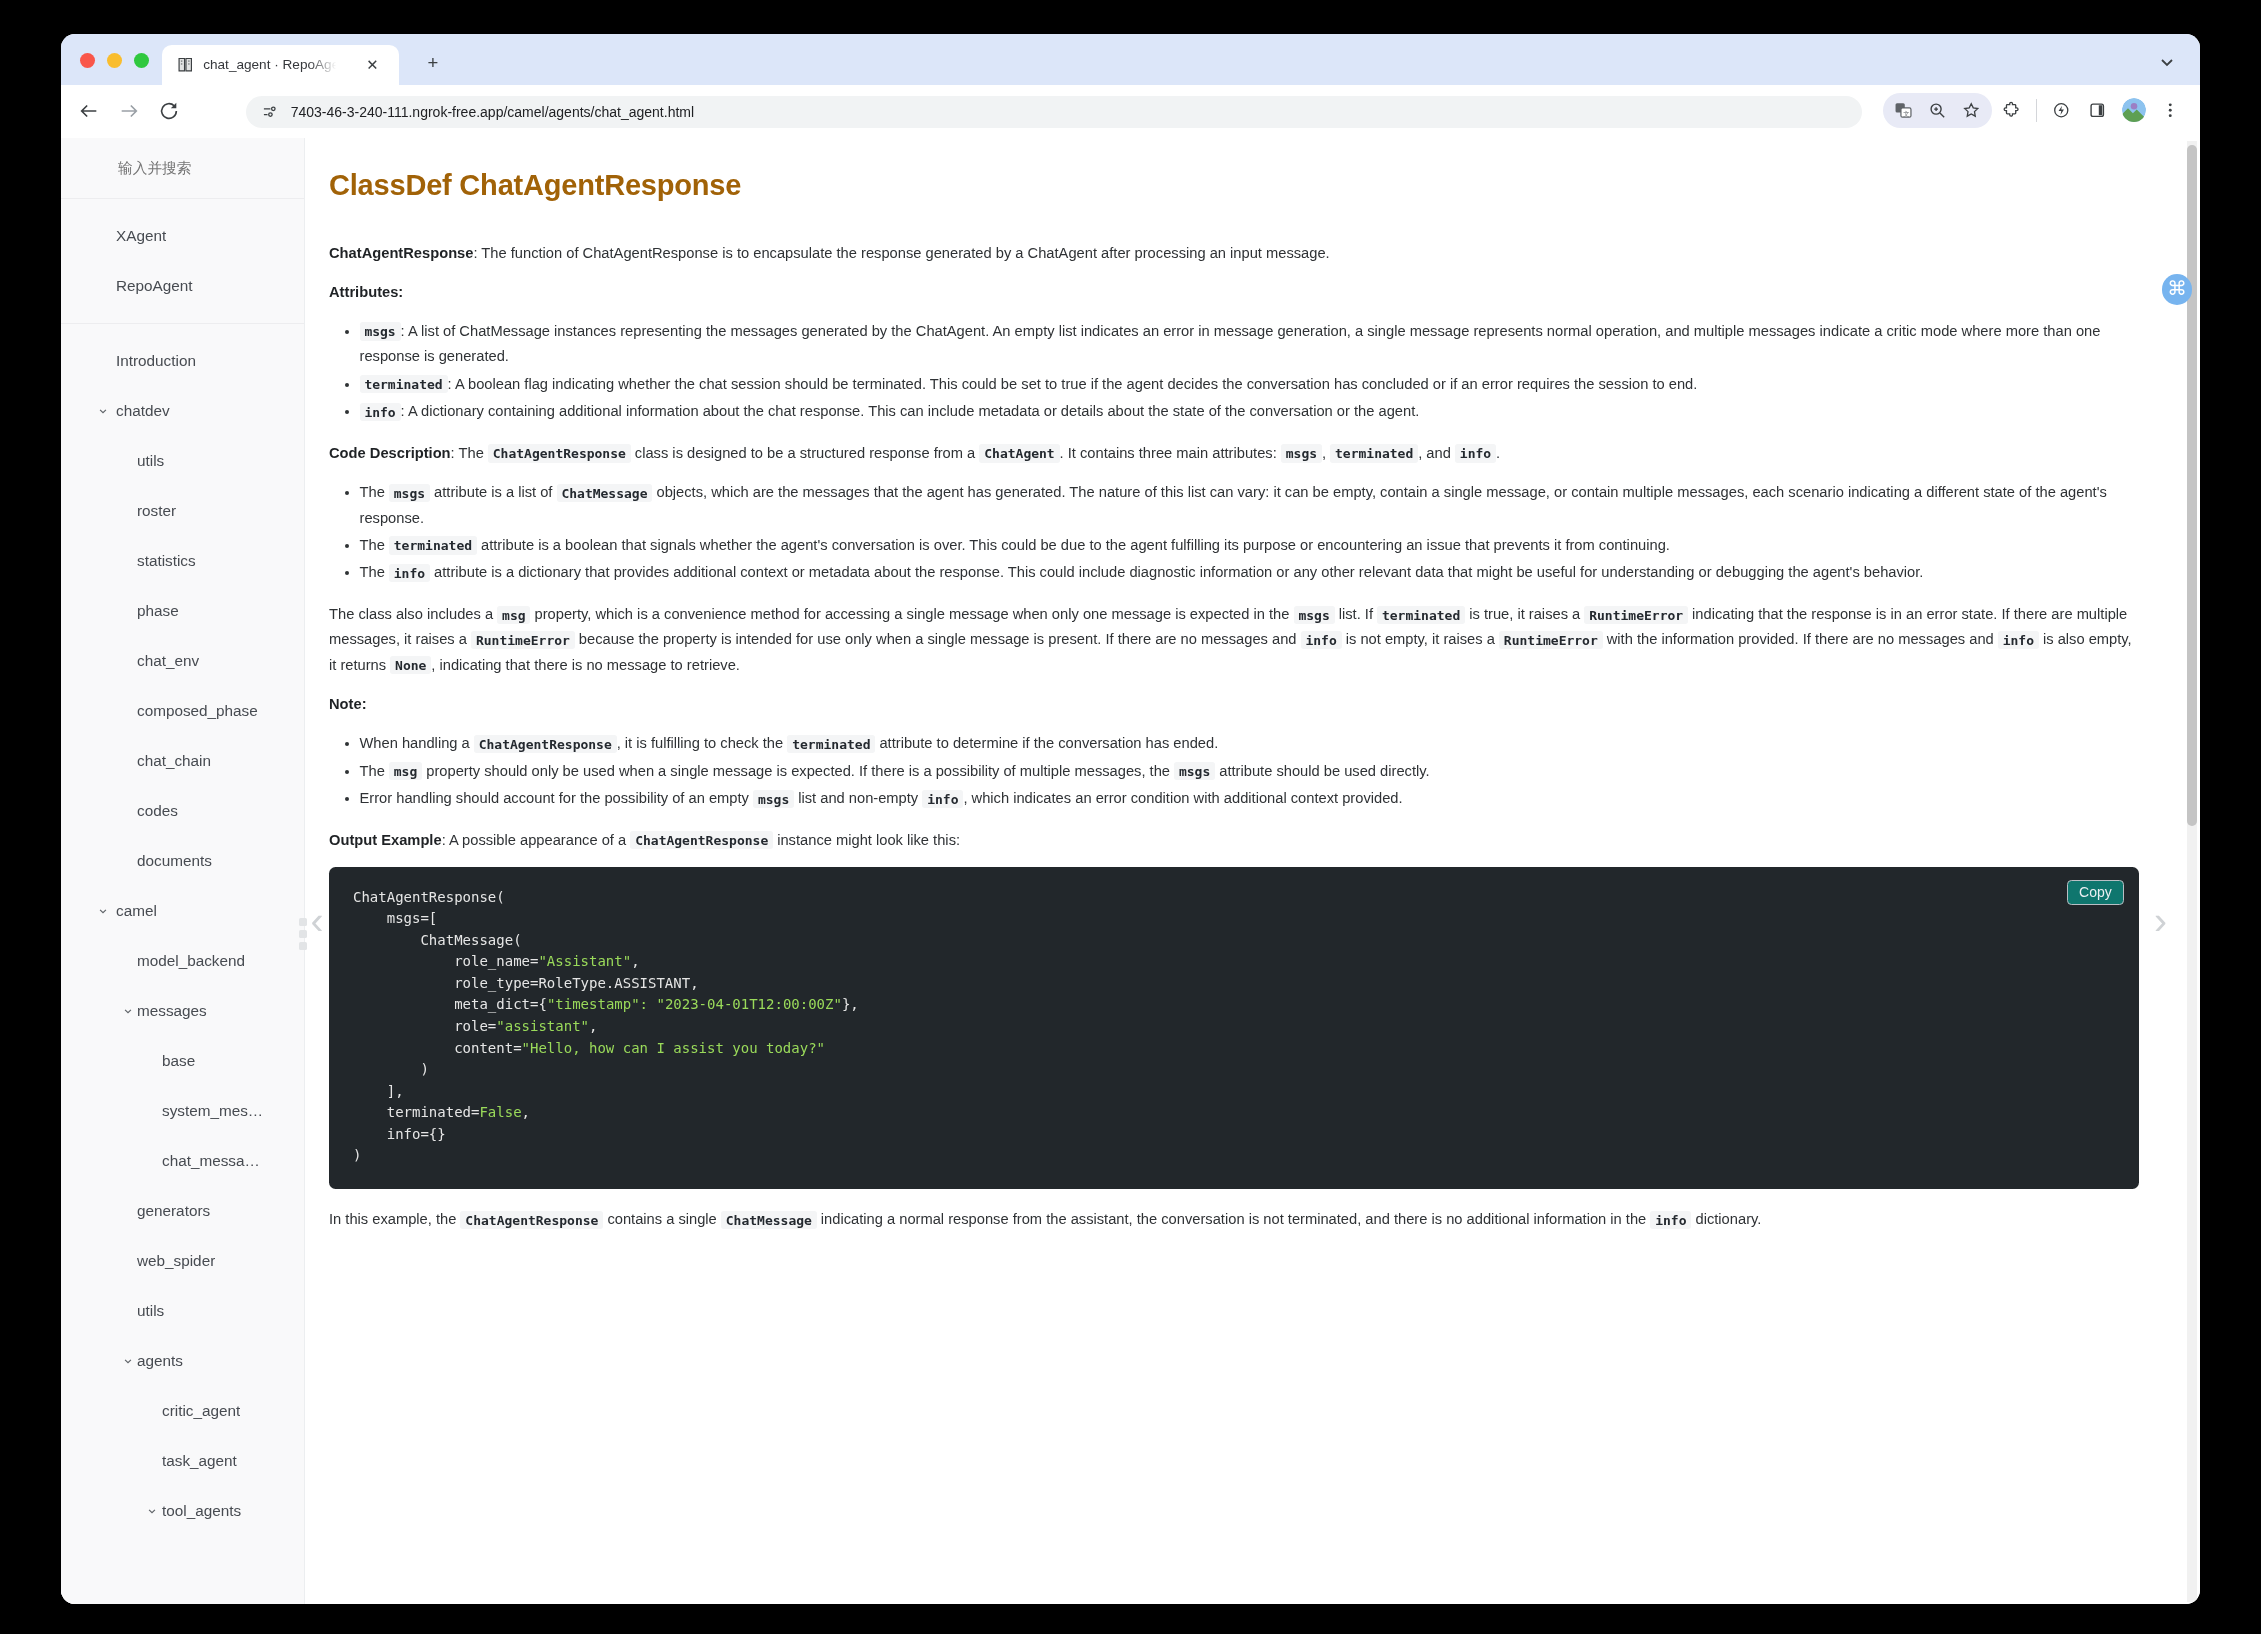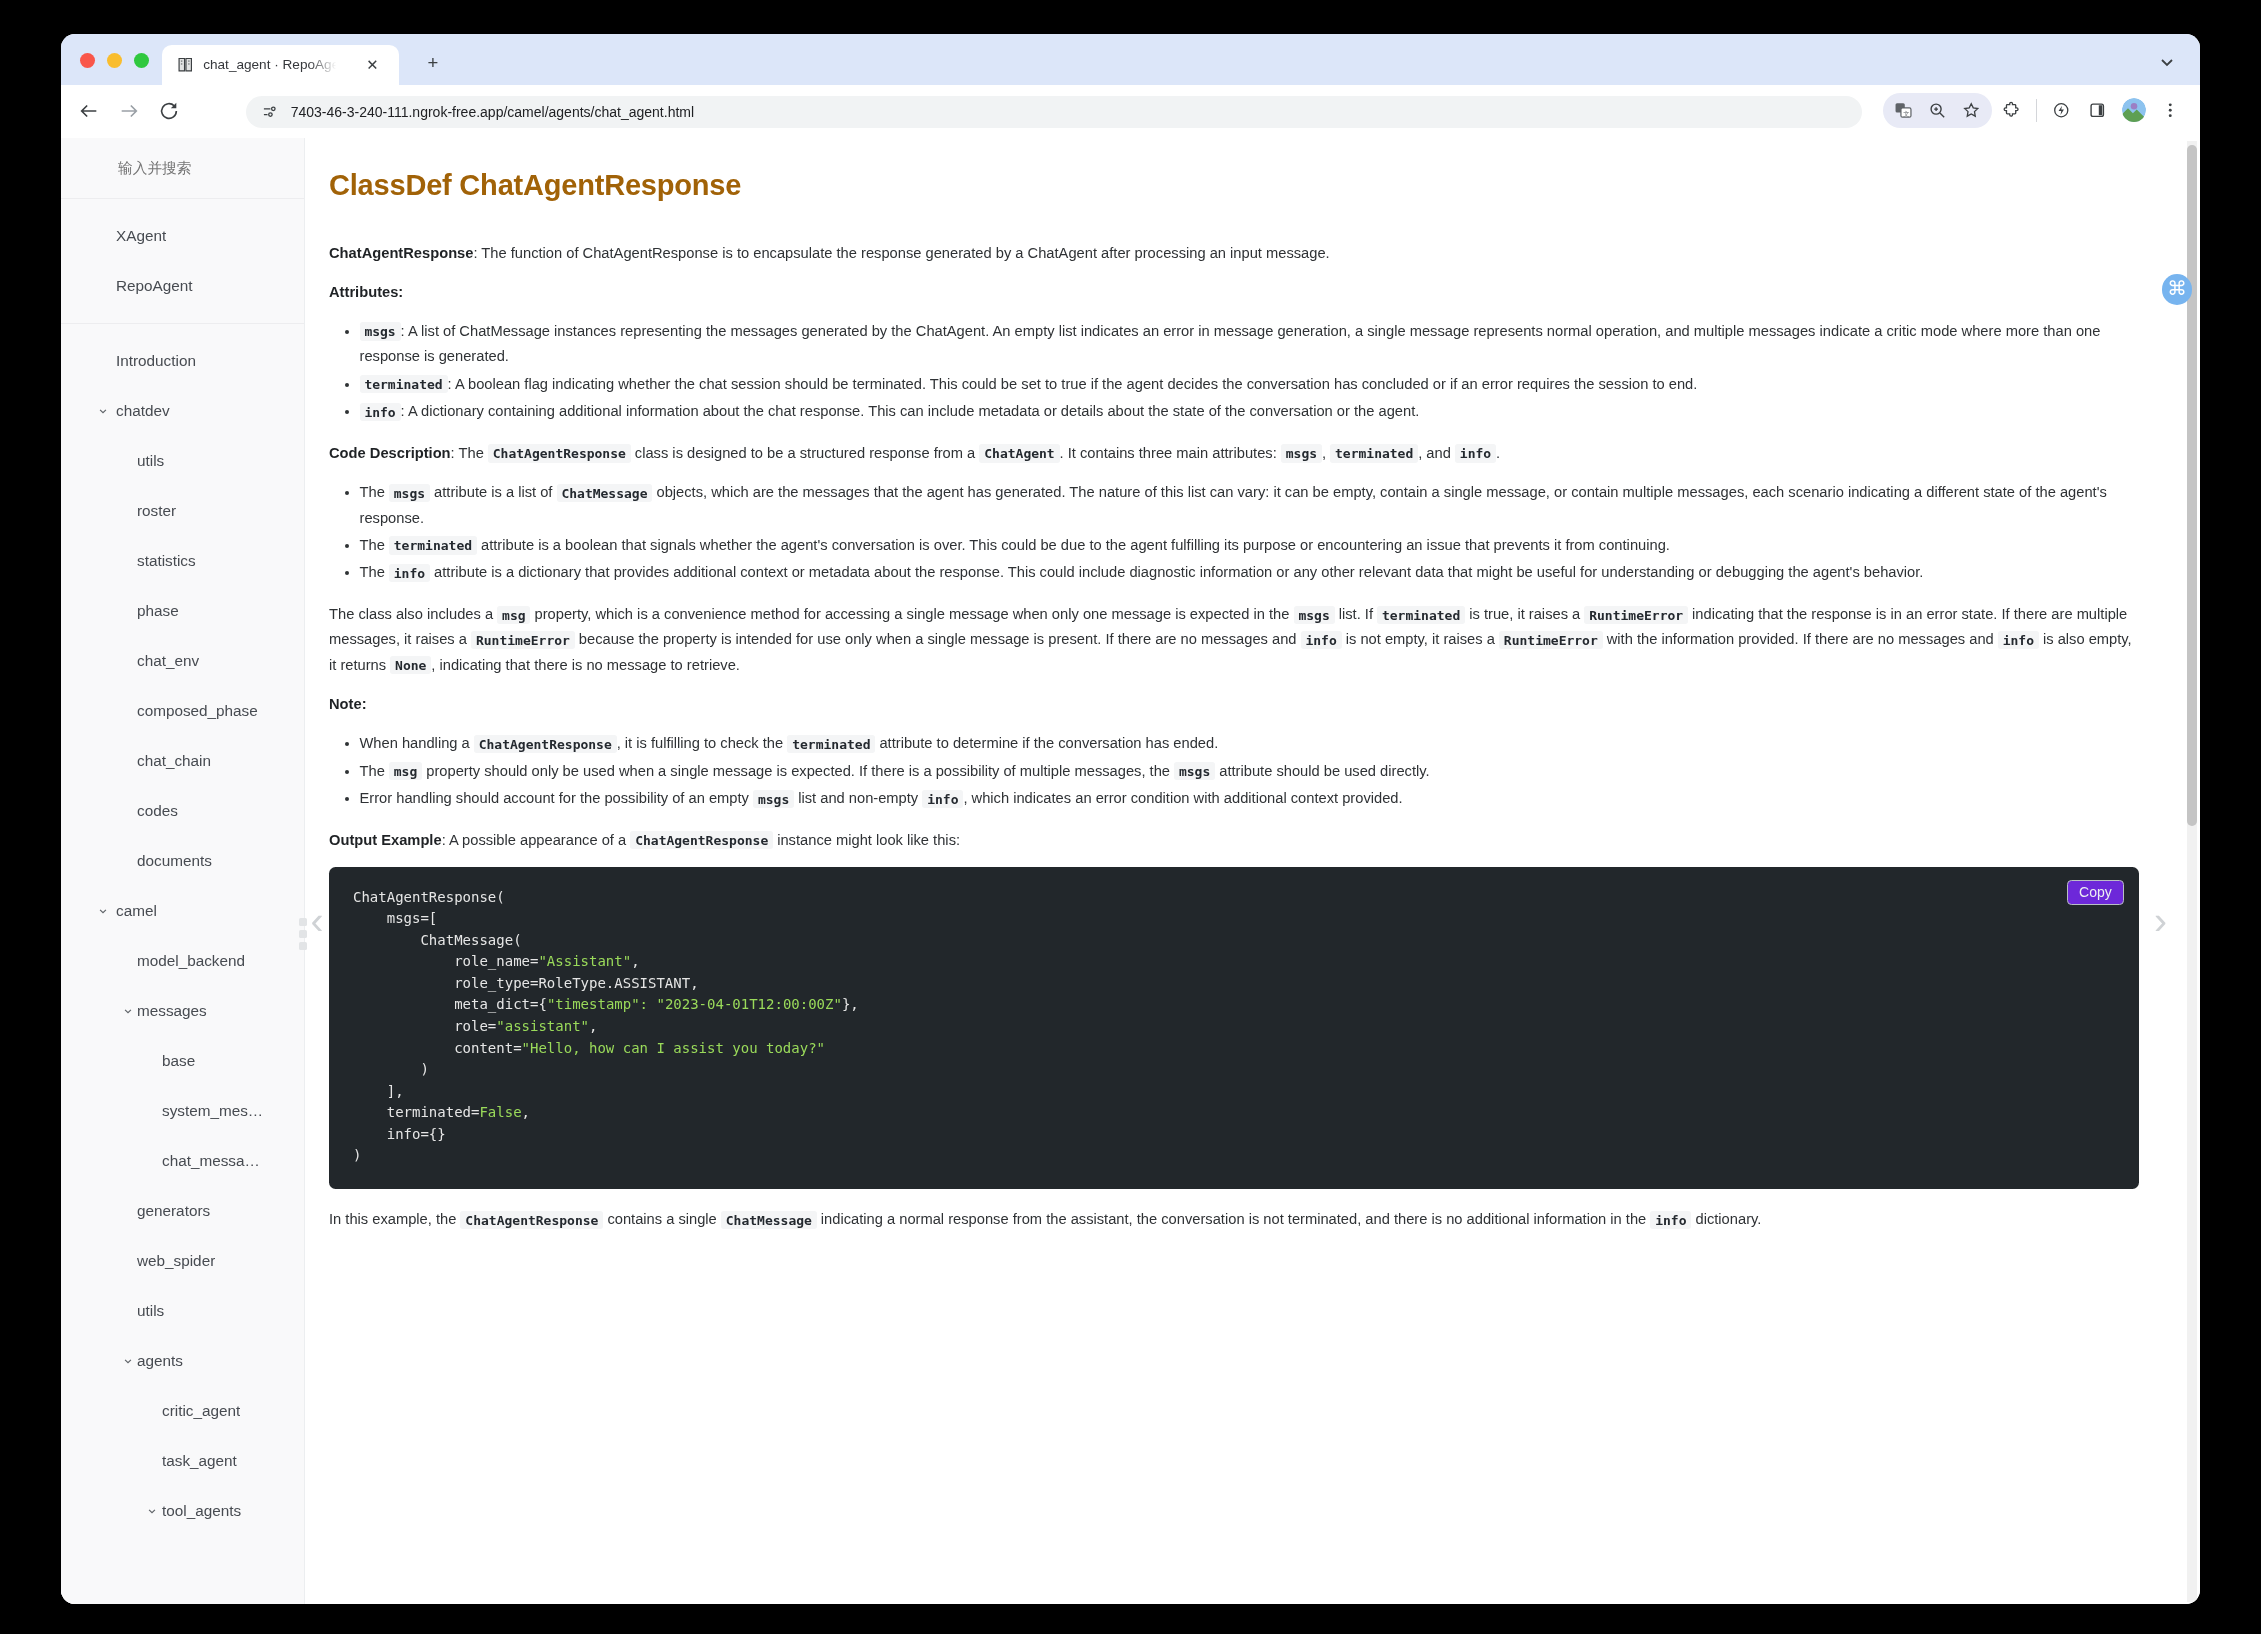--- a/index.html
+++ b/index.html
@@ -62,21 +62,21 @@
   p.para b,li b{color:#1f2225;}
   ul{margin:0 0 16.4px 0;padding-left:30.5px;}
   li{margin-bottom:2.2px;}
   code{font-family:"DejaVu Sans Mono",monospace;font-size:13px;background:#f4f5f6;color:#24292f;
        padding:1.6px 4.9px;border-radius:2.7px;white-space:nowrap;font-weight:bold;}
   .codeblock{position:relative;background:#22272b;border-radius:6.5px;padding:19.6px 24px 22px 24px;
              margin:12px 0 18.5px 0;}
   .codeblock pre{margin:0;font-family:"DejaVu Sans Mono",monospace;font-size:14px;line-height:1.54;
                  color:#e6e6e6;white-space:pre;}
   .codeblock .s{color:#9ada5a;}
-  .copybtn{position:absolute;right:15.3px;top:13px;background:#6d28d9;border:1.1px solid #b9bec4;
+  .copybtn{position:absolute;right:15.3px;top:13px;background:#0f766e;border:1.1px solid #b9bec4;
            border-radius:4.4px;color:#eceff2;font-size:14px;padding:3.3px 11px;font-family:"Liberation Sans",sans-serif;}
   .navarrow{position:absolute;top:763px;font-size:39px;color:#cfd2d5;font-weight:300;line-height:1;}
   .navarrow.prev{left:5.5px;} .navarrow.next{right:33px;}
 
   .vscroll{position:absolute;right:3.3px;top:107px;width:9.8px;height:1461px;background:#f1f1f1;}
   .vthumb{position:absolute;right:3.3px;top:111px;width:9.8px;height:681px;background:#c4c4c4;border-radius:4.9px;}
   .cmdbadge{position:absolute;right:7.6px;top:240px;width:30.5px;height:30.5px;border-radius:50%;
             background:#77b4ef;color:#fff;display:flex;align-items:center;justify-content:center;
             font-size:19.6px;line-height:1;}
 </style>

